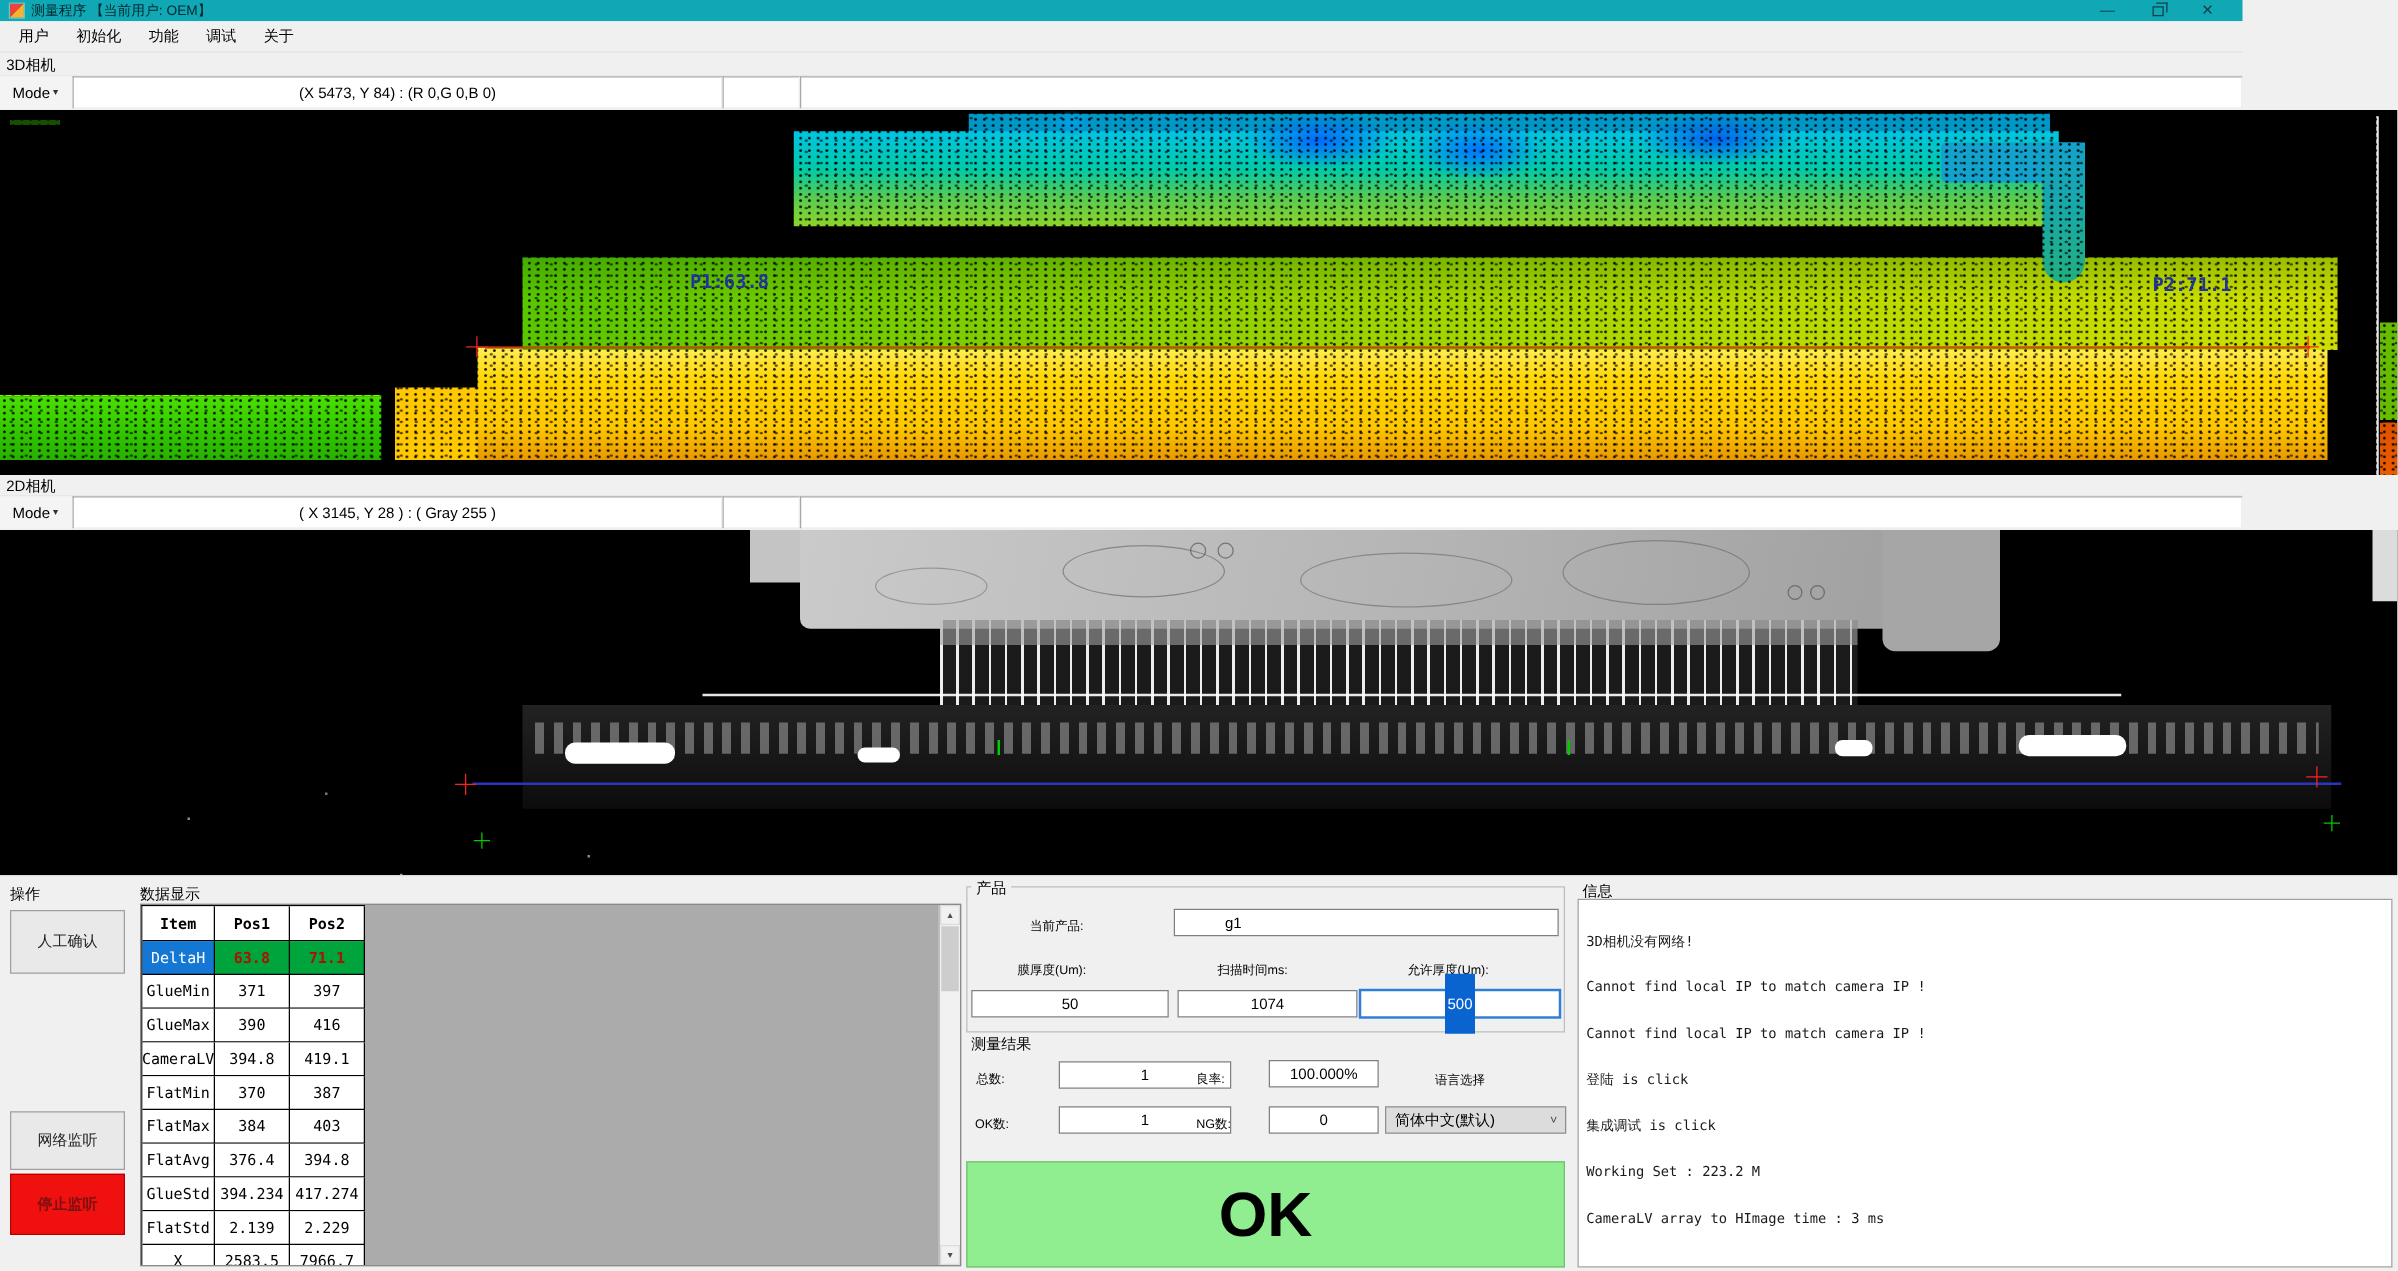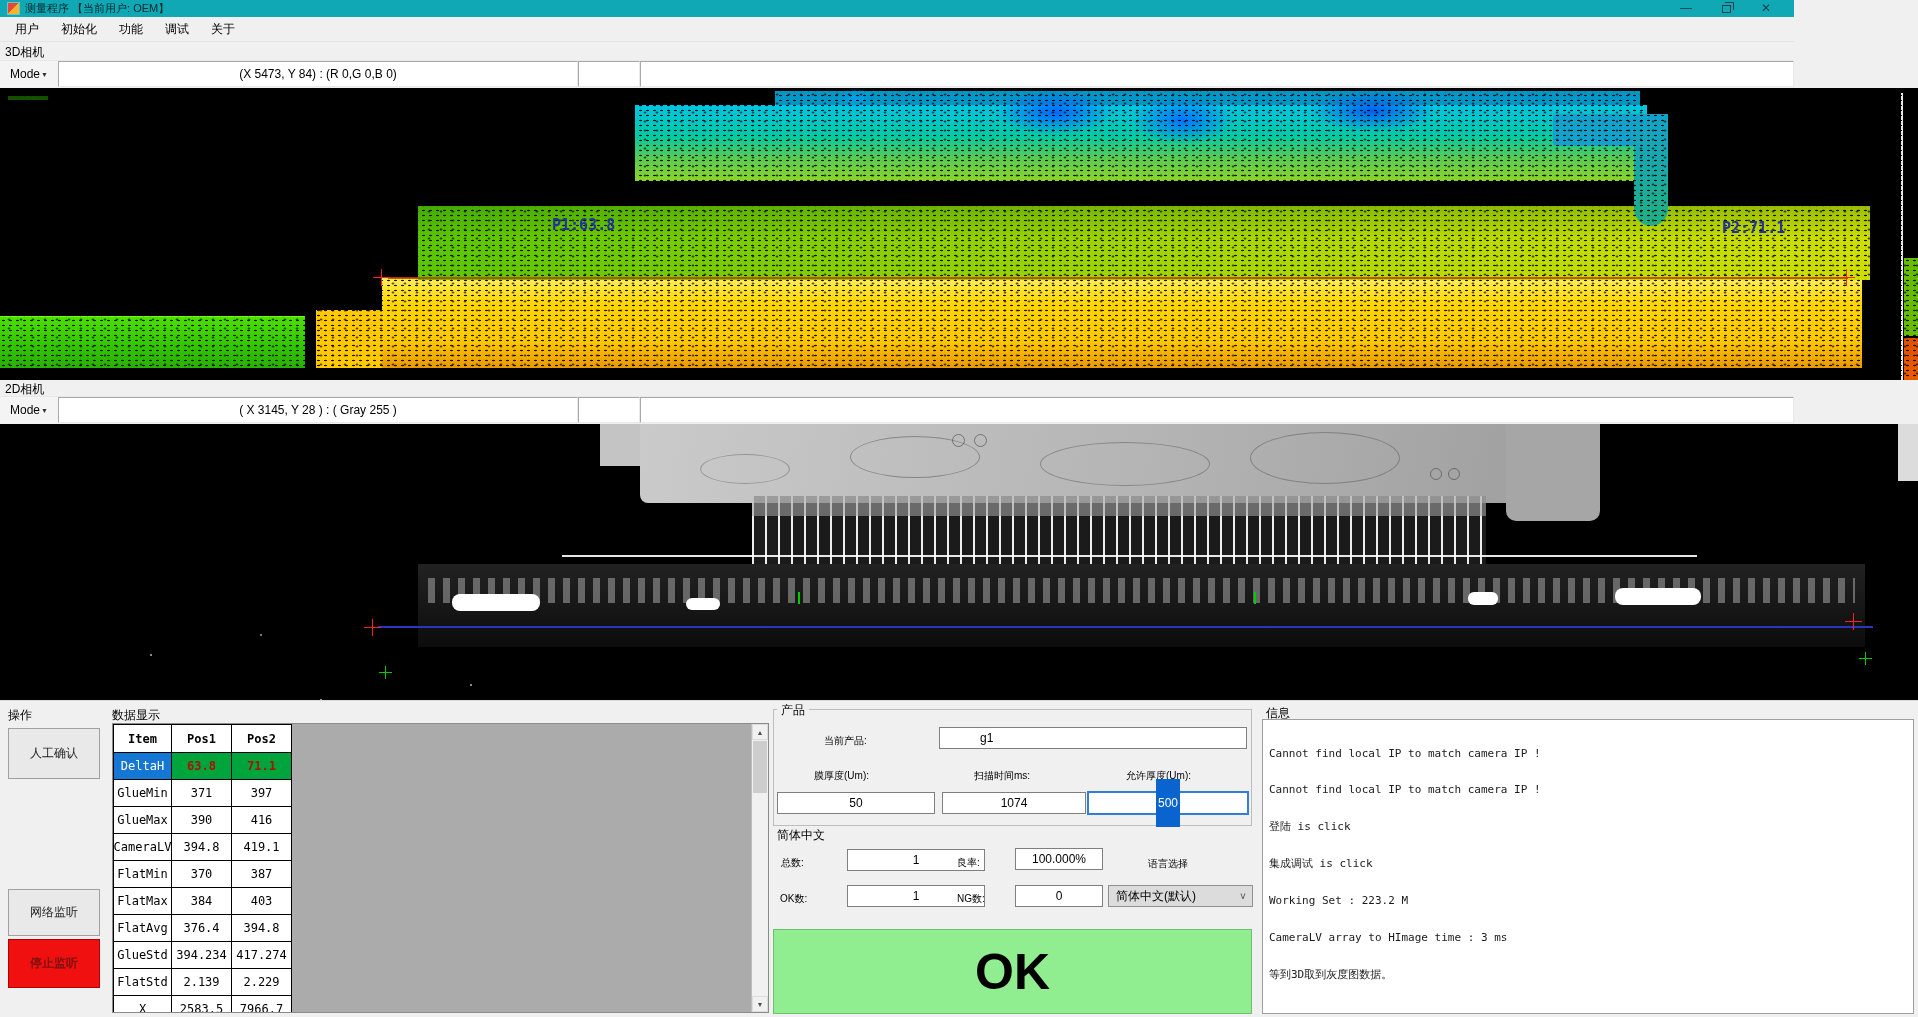--- a/index.html
+++ b/index.html
@@ -296,46 +296,46 @@
       <span class="field-label" style="left:40px;top:59px">膜厚度(Um):</span>
       <span class="field-label" style="left:200px;top:59px">扫描时间ms:</span>
       <span class="field-label" style="left:352px;top:59px">允许厚度(Um):</span>
       <div class="textbox" style="left:3px;top:82px;width:158px;height:22px">50</div>
       <div class="textbox" style="left:168px;top:82px;width:144px;height:22px">1074</div>
       <div class="textbox tb-focus" style="left:313px;top:81px;width:162px;height:24px">
         <span class="sel">500</span>
       </div>
     </div>
 
-    <span class="sec-label" style="left:777px;top:126px">简体中文</span>
+    <span class="sec-label" style="left:777px;top:126px">测量结果</span>
     <span class="field-label" style="left:781px;top:155px">总数:</span>
     <div class="textbox" style="left:847px;top:148px;width:138px;height:22px">1</div>
     <span class="field-label" style="left:957px;top:155px">良率:</span>
     <div class="textbox" style="left:1015px;top:147px;width:88px;height:22px">100.000%</div>
     <span class="field-label" style="left:780px;top:191px">OK数:</span>
     <div class="textbox" style="left:847px;top:184px;width:138px;height:22px">1</div>
     <span class="field-label" style="left:957px;top:191px">NG数:</span>
     <div class="textbox" style="left:1015px;top:184px;width:88px;height:22px">0</div>
     <span class="field-label" style="left:1148px;top:156px">语言选择</span>
     <div class="dropdown" style="left:1108px;top:184px;width:145px;height:22px">
       <span class="dd-text">简体中文(默认)</span>
       <span class="dd-arrow">˅</span>
     </div>
 
     <div id="ok-box">OK</div>
 
     <span class="sec-label" style="left:1266px;top:4px">信息</span>
     <div id="info-box">
+      <p>3D相机没有网络!</p>
       <p>Cannot find local IP to match camera IP !</p>
       <p>Cannot find local IP to match camera IP !</p>
       <p>登陆 is click</p>
       <p>集成调试 is click</p>
       <p>Working Set : 223.2 M</p>
       <p>CameraLV array to HImage time : 3 ms</p>
-      <p>等到3D取到灰度图数据。</p>
       
       
       
       
       
       
       
       
       
       

